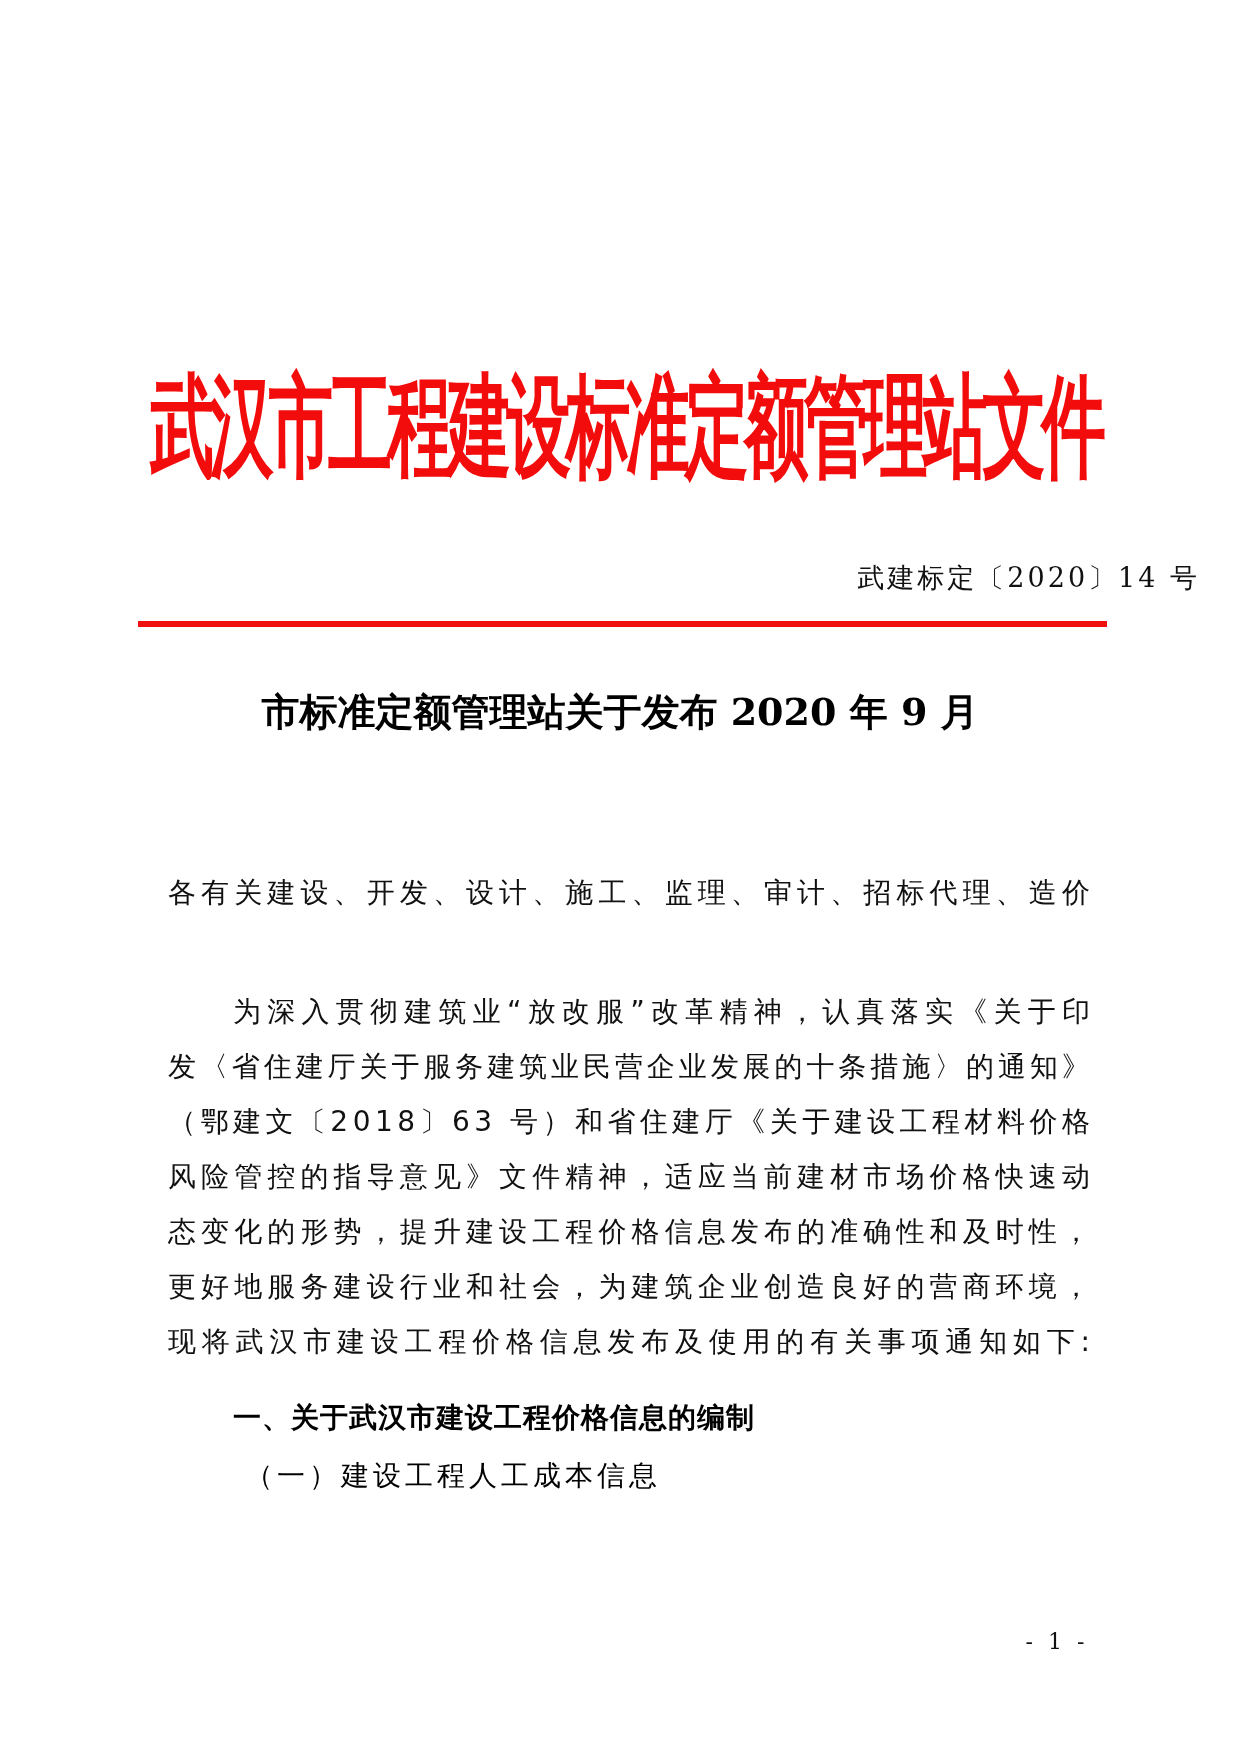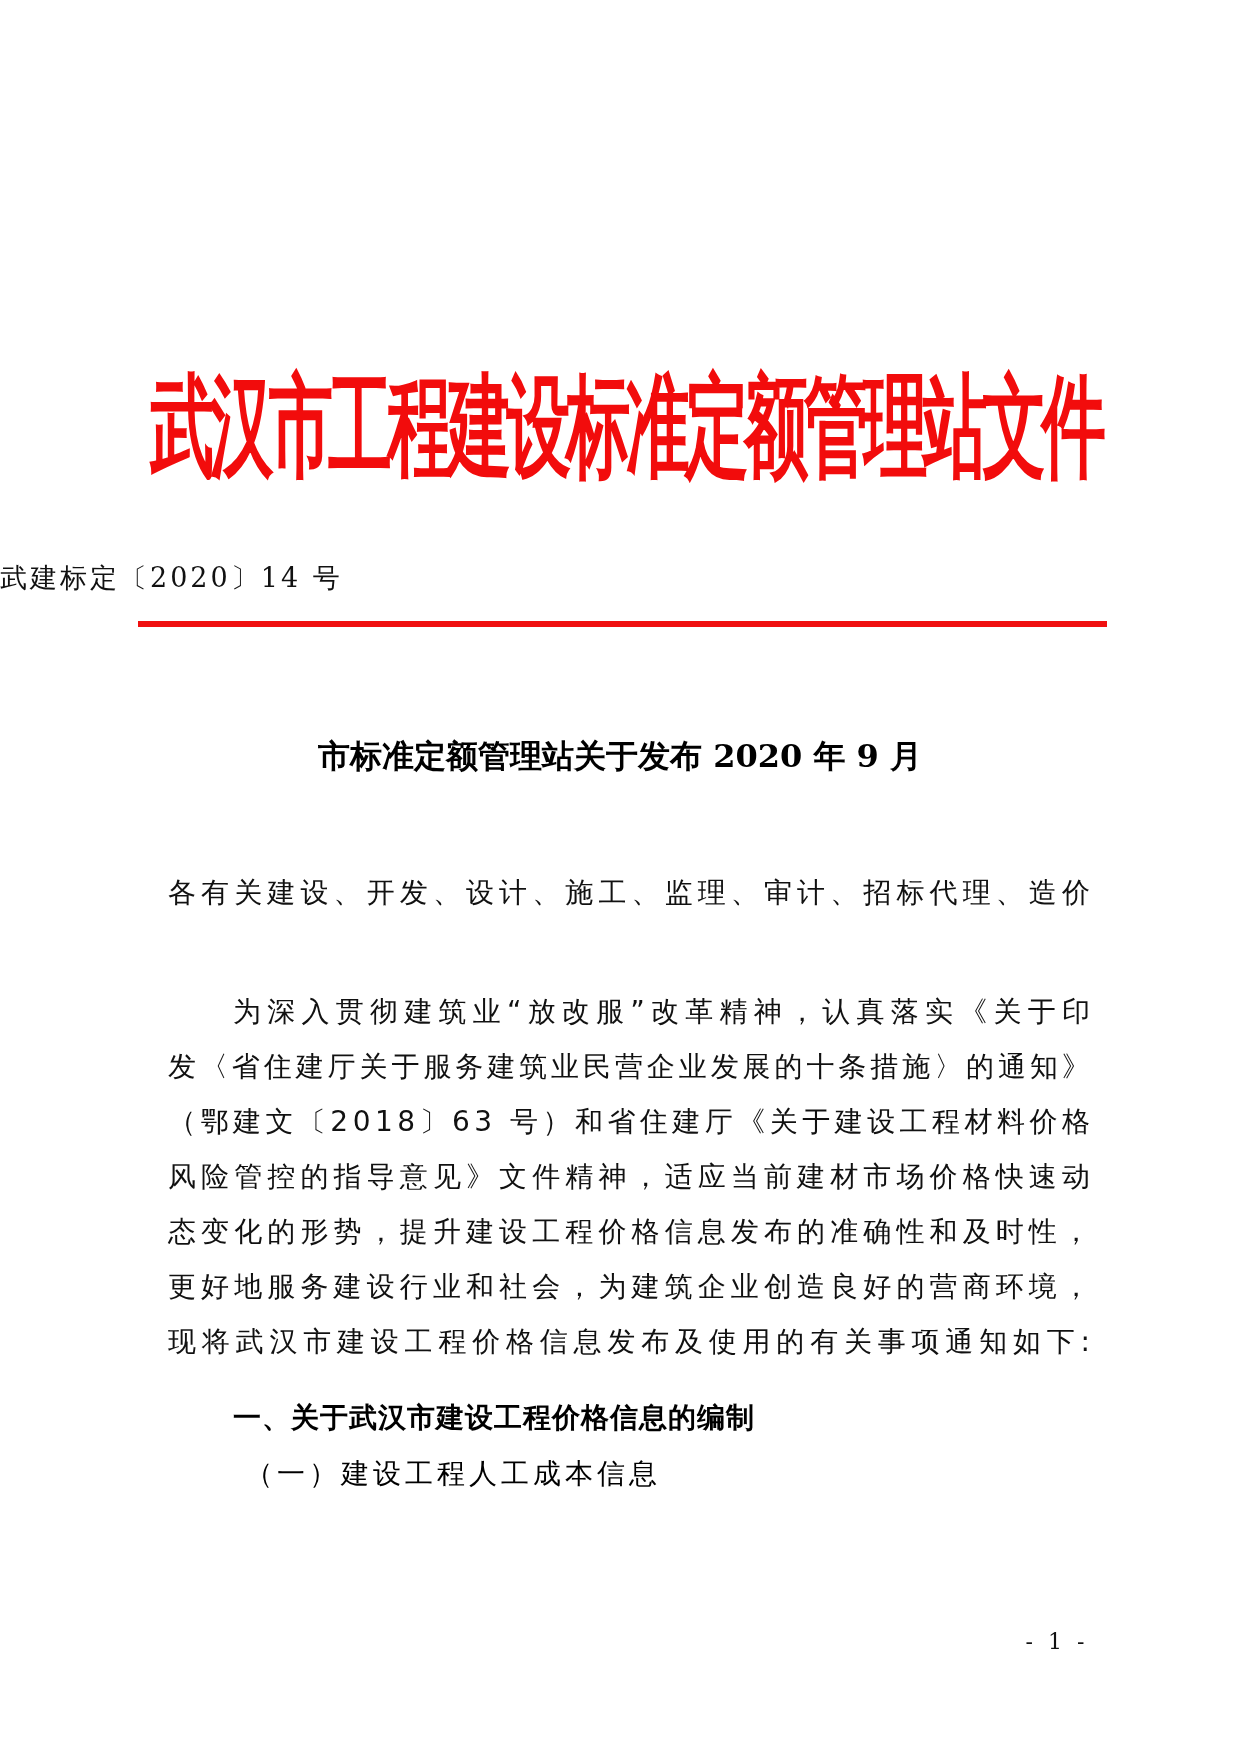--- a/index.html
+++ b/index.html
@@ -43,21 +43,21 @@
       transform-origin: center center;
       width: 58px;
       text-align: center;
       letter-spacing: 0;
     }
     .doc-number {
       position: absolute;
       left: 0;
       top: 560px;
       width: 1200px;
-      text-align: left;
+      text-align: right;
       font-family: "DejaVu Serif", "Liberation Serif", serif;
       font-size: 27px;
       line-height: 36px;
       letter-spacing: 3px;
       color: #111;
     }
     .red-rule {
       position: absolute;
       left: 138px;
       top: 621px;
@@ -65,24 +65,23 @@
       height: 6px;
       background: #f01010;
     }
     .title {
       position: absolute;
       left: 0;
       width: 1240px;
       text-align: center;
       font-family: "DejaVu Serif", "Liberation Serif", serif;
       font-weight: bold;
-      font-size: 32px;
+      font-size: 38px;
       line-height: 46px;
       color: #000;
-      margin-top: 44px;
     }
     .title.l1 { top: 689px; letter-spacing: 0px; }
     .title.l2 { top: 746px; letter-spacing: 1px; }
     .body-line {
       position: absolute;
       left: 168px;
       width: 922px;
       font-family: "DejaVu Sans", "Liberation Sans", sans-serif;
       font-size: 28px;
       line-height: 36px;
@@ -102,21 +101,21 @@
       font-weight: bold;
       font-size: 28px;
       line-height: 36px;
       color: #000;
       letter-spacing: 1px;
     }
     .heading2 {
       position: absolute;
       left: 245px;
       top: 1458px;
-      font-family: Liberation Mono, monospace;
+      font-family: Liberation Serif, serif;
       font-size: 28px;
       line-height: 36px;
       color: #000;
       letter-spacing: 4px;
     }
     .page-number {
       position: absolute;
       left: 1022px;
       top: 1628px;
       width: 70px;

